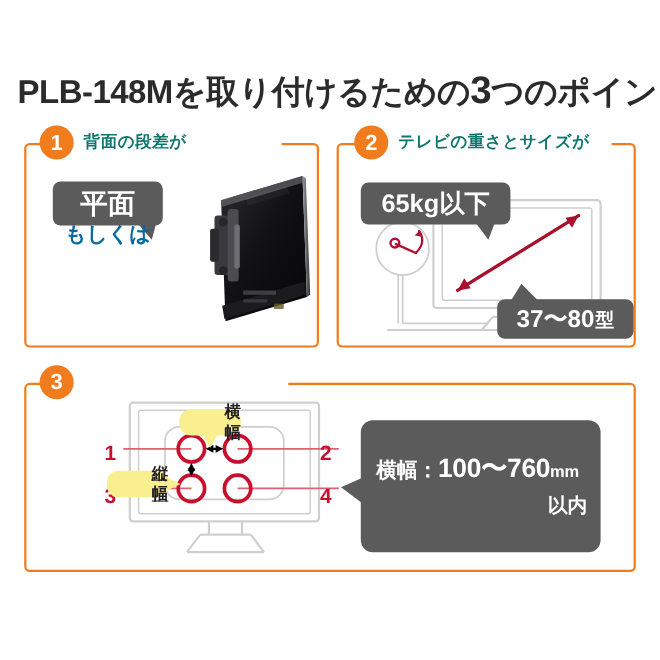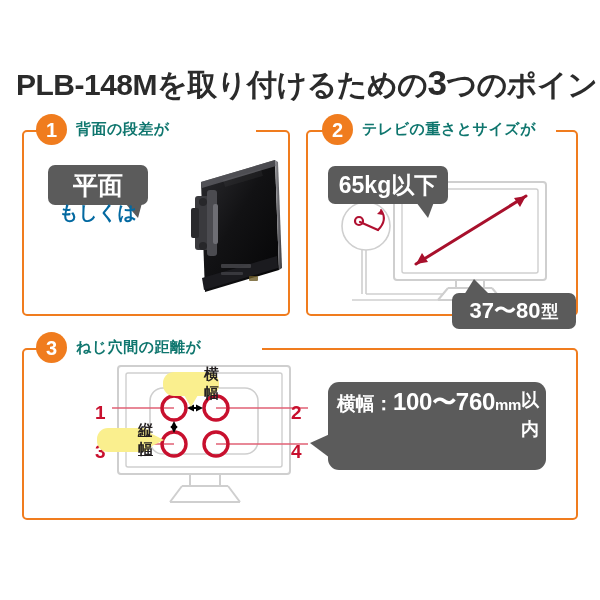--- a/index.html
+++ b/index.html
@@ -80,40 +80,40 @@
   }
   #c-2cm{left:44px;top:243px;width:112px;height:38px;font-size:23px;}
   #c-2cm .tail{
     right:4px;top:-14px;
     border-left:6px solid transparent;
     border-right:12px solid transparent;
     border-bottom:16px solid #5b5b5b;
   }
 
   
-  #c-kg{left:328px;top:166px;width:120px;height:38px;font-size:23px;}
+  #c-kg{left:328px;top:166px;width:136px;height:38px;font-size:23px;}
   #c-kg .tail{
     right:14px;bottom:-14px;
     border-left:12px solid transparent;
     border-right:6px solid transparent;
     border-top:16px solid #5b5b5b;
   }
-  #c-inch{left:452px;top:272px;width:124px;height:36px;font-size:22px;margin-top:21px;}
+  #c-inch{left:452px;top:272px;width:124px;height:36px;font-size:22px;}
   #c-inch .tail{
     left:12px;top:-14px;
     border-left:10px solid transparent;
     border-right:16px solid transparent;
     border-bottom:16px solid #5b5b5b;
   }
   .unit-sm{font-size:17px;margin-left:1px;}
 
   
   #c-mm{
-    left:328px;top:382px;width:218px;height:88px;
-    border-radius:11px;
+    left:328px;top:382px;width:218px;height:120px;
+    border-radius:11px;flex-direction:column;
     align-items:flex-start;justify-content:center;
     padding:4px 12px 4px 14px;
   }
   #c-mm .tail{
     left:-18px;top:52px;
     border-top:9px solid transparent;
     border-bottom:15px solid transparent;
     border-right:20px solid #5b5b5b;
   }
   .mmline{font-size:21px;line-height:31px;white-space:nowrap;letter-spacing:-0.3px;}
@@ -273,21 +273,20 @@
       <span class="unit-sm">型</span>
     <span class="tail"></span>
   </div>
 
   <div class="panel" id="panel3">
     <div class="notch" id="notch3"></div>
   </div>
 
   <div class="phead" id="head3">
     <div class="badge">3</div>
-    <div class="plabel">ねじ穴間の距離が</div>
   </div>
 
   <svg class="svgwrap" id="svg-holes" viewBox="0 0 208 148">
     <g fill="none" stroke="#cfcfcf" stroke-width="2">
       <rect x="6" y="4" width="172" height="108" rx="3"></rect>
       <rect x="14" y="11" width="156" height="94" rx="2" stroke-width="1.4"></rect>
       <rect x="38" y="26" width="108" height="66" rx="13" stroke-width="1.6"></rect>
       <path d="M78 112 L78 124 M108 112 L108 124"></path>
       <path d="M58 140 L128 140 M70 124 L116 124 M70 124 L58 140 M116 124 L128 140"></path>
     </g>

